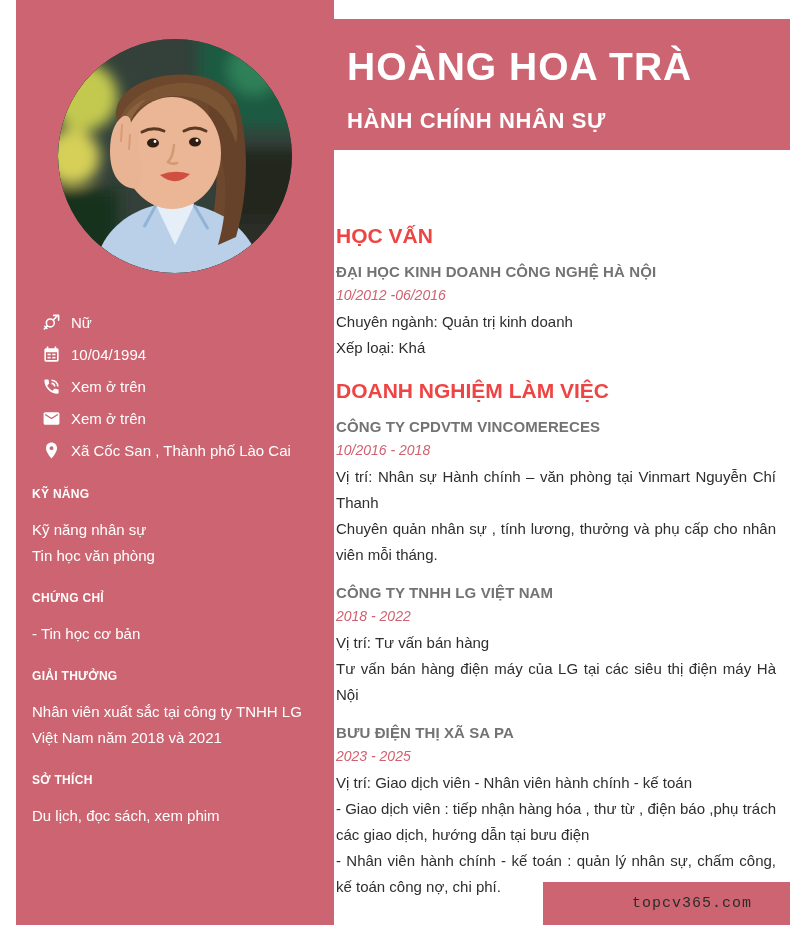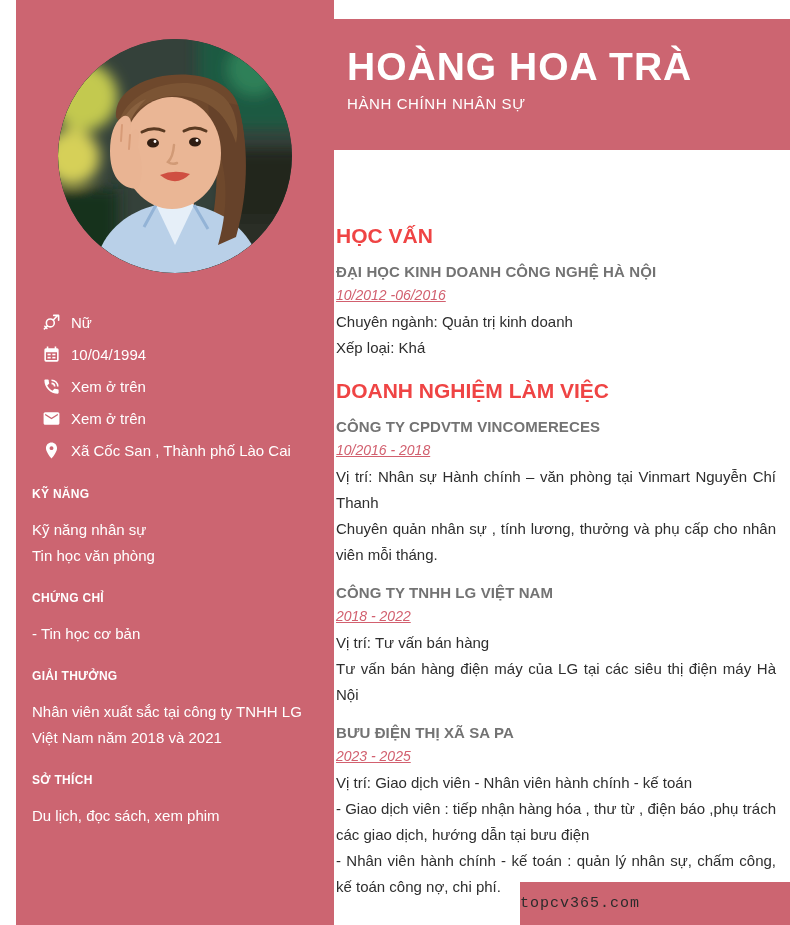--- a/index.html
+++ b/index.html
@@ -19,35 +19,35 @@
 
   .sb-sections{position:absolute;top:482px;left:16px;width:291px;color:#ffffff;}
   .sb-sec{margin-bottom:17px;}
   .sb-sec h2{margin:0 0 11px;font-size:12px;line-height:24px;font-weight:700;letter-spacing:.3px;}
   .sb-item{margin:0;font-size:15px;line-height:26px;font-weight:400;}
 
   
   .banner{position:absolute;left:333px;top:19px;width:457px;height:131px;background:#cc6571;
           color:#ffffff;box-sizing:border-box;padding:25px 20px 0 14px;}
   .banner h1{margin:0;font-size:39px;line-height:45px;font-weight:700;letter-spacing:1px;}
-  .banner .sub{margin-top:6px;font-size:15px;font-weight:400;letter-spacing:.6px;}
+  .banner .sub{margin-top:19px;font-size:22px;font-weight:700;letter-spacing:.6px;}
 
   
   .main{position:absolute;left:336px;top:222px;width:440px;color:#2e2e2e;}
   .main h2{margin:0 0 10px;font-size:21px;line-height:28px;color:#ef4444;font-weight:700;}
   .sec-edu{margin-bottom:16px;}
   .sec-exp h2{margin-top:3px;}
   .entry{margin-bottom:13px;}
   .entry h3{margin:0;font-size:15px;line-height:23px;color:#737373;font-weight:700;letter-spacing:.1px;}
-  .entry .date{margin:1px 0 3px;font-size:14px;line-height:22px;font-style:italic;color:#d2606f;text-decoration:underline;}
+  .entry .date{margin:1px 0 3px;font-size:14px;line-height:22px;font-style:italic;color:#d2606f;}
   .entry p{margin:0;font-size:15px;line-height:26px;text-align:justify;}
 
   
-  .watermark{position:absolute;right:0;bottom:0;width:270px;height:43px;background:#cc6571;
-             display:flex;align-items:center;justify-content:flex-start;box-sizing:border-box;
+  .watermark{position:absolute;right:0;bottom:0;width:247px;height:43px;background:#cc6571;
+             display:flex;align-items:center;justify-content:flex-end;box-sizing:border-box;
              padding-right:38px;font-family:"Liberation Mono","DejaVu Sans Mono",monospace;
              font-size:15px;letter-spacing:1px;color:#2b2b2b;margin-left:13px;}
 </style>
 </head>
 <body>
 
 <div class="page">
 
   <aside class="sidebar">
 

